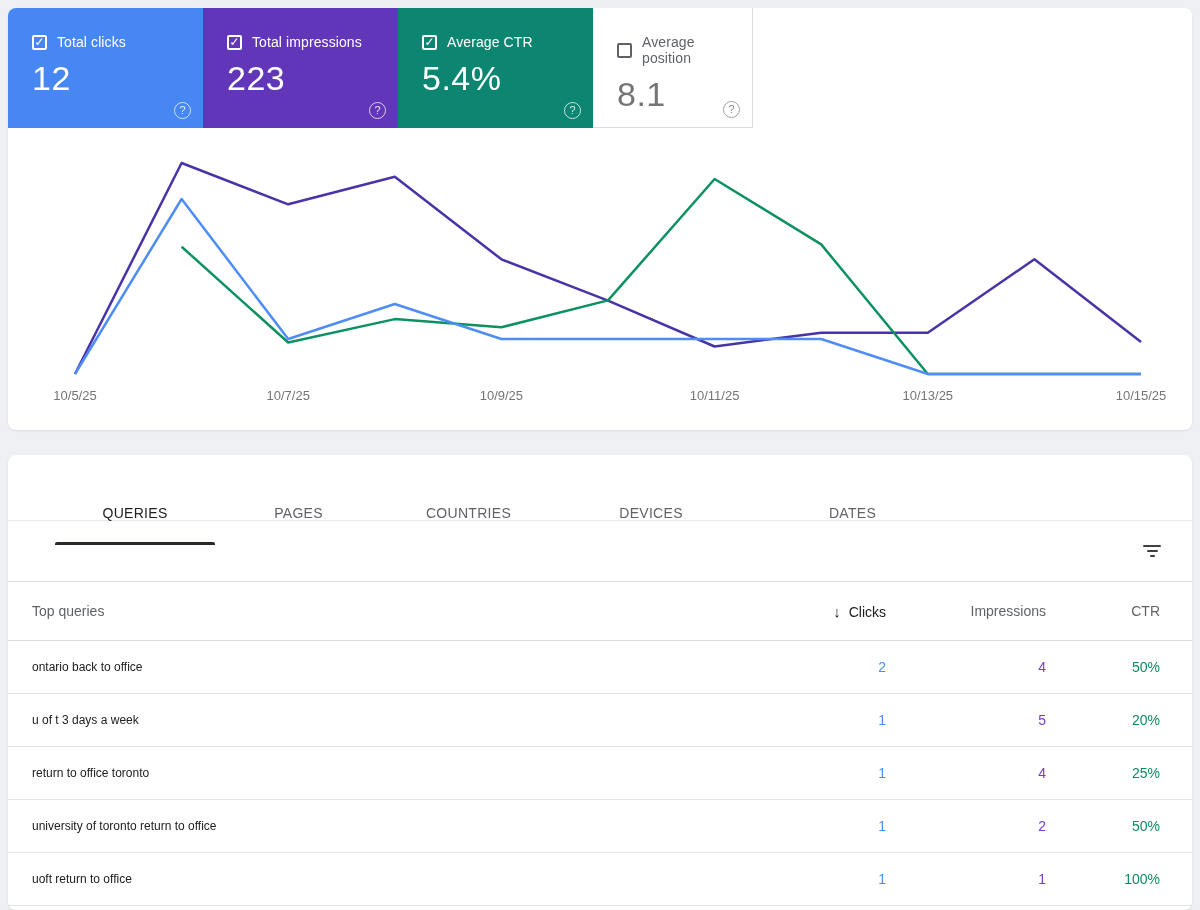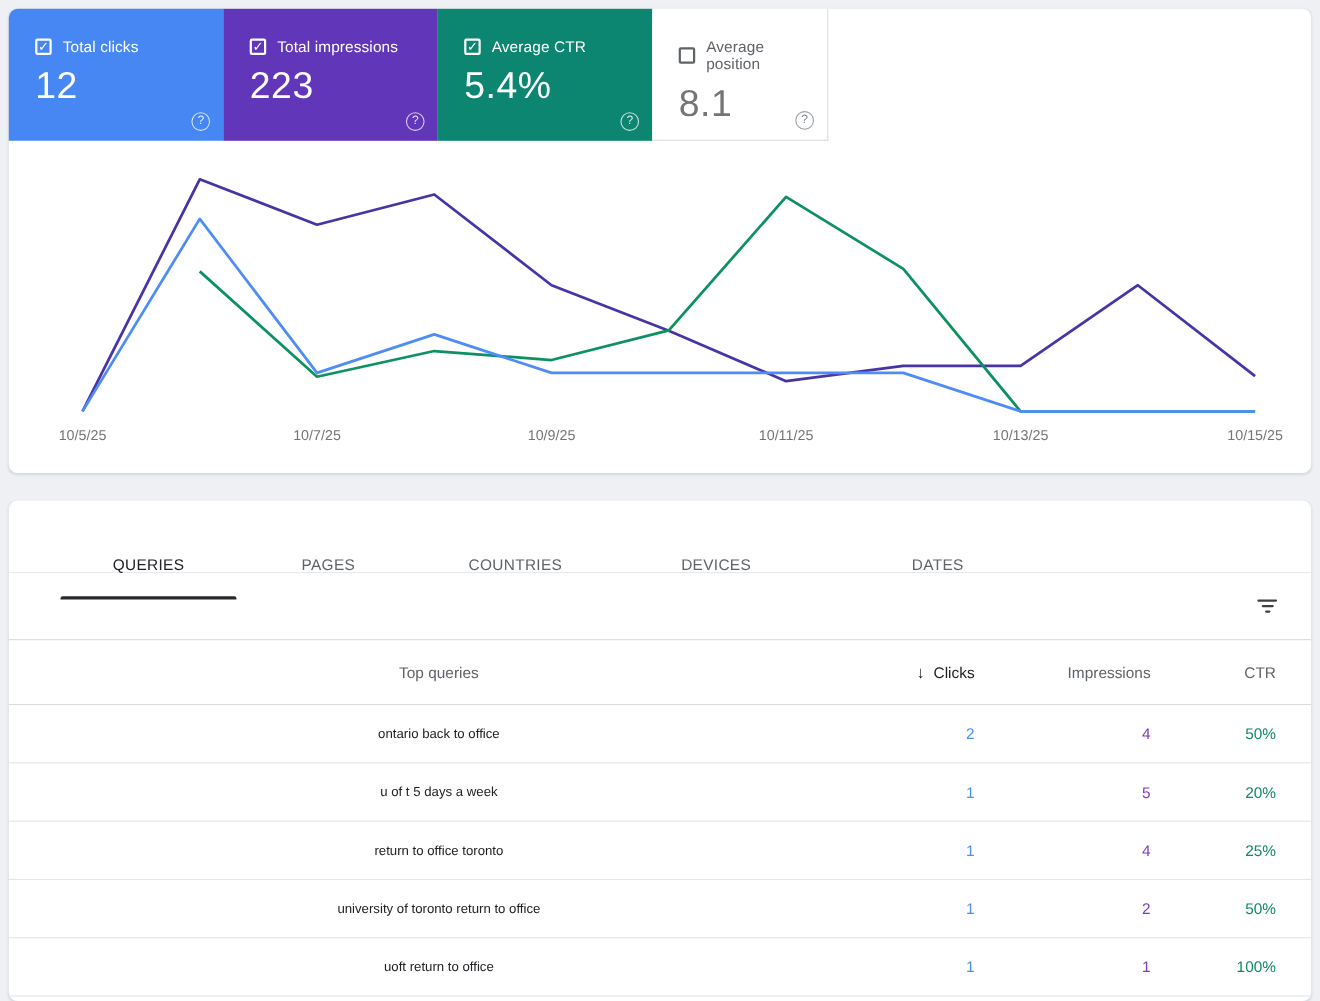--- a/index.html
+++ b/index.html
@@ -106,21 +106,21 @@
   .filter-icon .bar.b2 { width: 11px; }
   .filter-icon .bar.b3 { width: 5px; }
 
   
   .table-header, .table-row {
     display: flex; align-items: center;
     padding: 0 32px 0 24px;
   }
   .table-header { height: 59px; border-bottom: 1px solid #dadce0; }
   .table-row { height: 53px; border-bottom: 1px solid #e1e4e9; cursor: pointer; }
-  .col-query { flex: 1; text-align: center; }
+  .col-query { flex: 1; text-align: left; }
   .col-clicks { width: 120px; text-align: right; }
   .col-impressions { width: 160px; text-align: right; }
   .col-ctr { width: 114px; text-align: right; }
   .table-header .hdr { font-size: 14px; color: #5f6368; }
   .table-header .hdr-sorted { color: #202124; font-weight: 500; text-align: right; }
   .sort-arrow { font-size: 15px; margin-right: 8px; color: #202124; font-weight: 400; }
   .table-row .col-query { font-size: 12px; color: #202124; }
   .cell-num { font-size: 14px; }
   .val-clicks { color: var(--clicks-value); }
   .val-impressions { color: var(--impressions-value); }
@@ -218,21 +218,21 @@
     <div class="col-ctr hdr">CTR</div>
   </div>
 
   <div class="table-row">
     <div class="col-query">ontario back to office</div>
     <div class="col-clicks cell-num val-clicks">2</div>
     <div class="col-impressions cell-num val-impressions">4</div>
     <div class="col-ctr cell-num val-ctr">50%</div>
   </div>
   <div class="table-row">
-    <div class="col-query">u of t 5 days a week</div>
+    <div class="col-query">u of t 3 days a week</div>
     <div class="col-clicks cell-num val-clicks">1</div>
     <div class="col-impressions cell-num val-impressions">5</div>
     <div class="col-ctr cell-num val-ctr">20%</div>
   </div>
   <div class="table-row">
     <div class="col-query">return to office toronto</div>
     <div class="col-clicks cell-num val-clicks">1</div>
     <div class="col-impressions cell-num val-impressions">4</div>
     <div class="col-ctr cell-num val-ctr">25%</div>
   </div>

